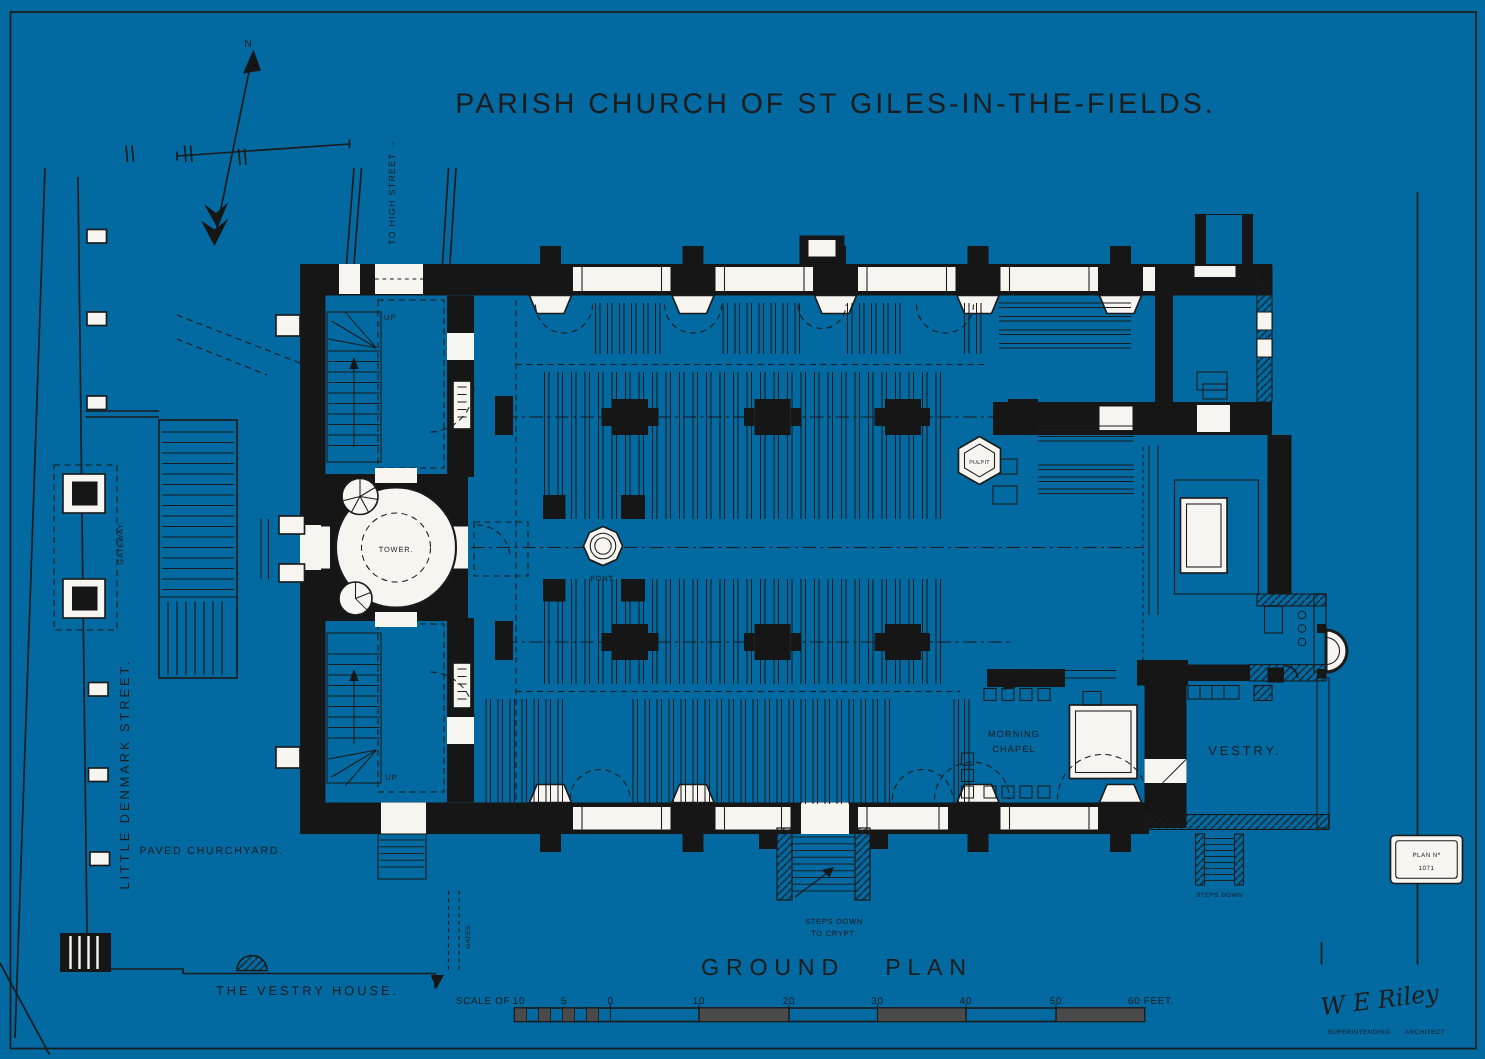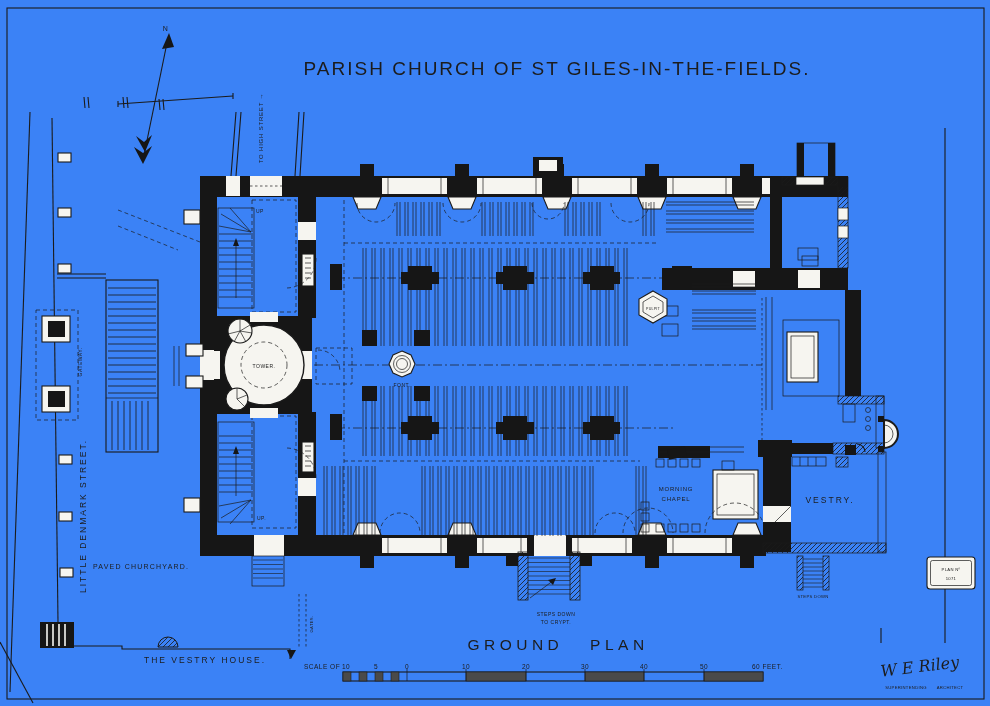--- a/index.html
+++ b/index.html
@@ -1,16 +1,16 @@
 <!DOCTYPE html>
 <html><head>
 <meta charset="utf-8">
 <style>
   html,body{margin:0;padding:0;background:#d8d6d0;}
-  #sheet{width:990px;height:706px;position:relative;background:#3b82f6;overflow:hidden;}
+  #sheet{width:990px;height:706px;position:relative;background:#0369a1;overflow:hidden;}
   svg{display:block;}
   .ink{stroke:#1b1b1b;fill:none;stroke-width:1.1;}
   .thin{stroke:#1b1b1b;fill:none;stroke-width:.7;}
   .blk{fill:#161616;stroke:none;}
   .paper{fill:#f6f5f0;}
   .dk{fill:#4a4a4a;stroke:#1b1b1b;stroke-width:.6;}
   .dash{stroke-dasharray:4 3;}
   .dash2{stroke-dasharray:2.5 2.5;}
   .dashdot{stroke-dasharray:9 3 2 3;}
   text{font-family:"Liberation Sans",sans-serif;fill:#1c1c1c;}

